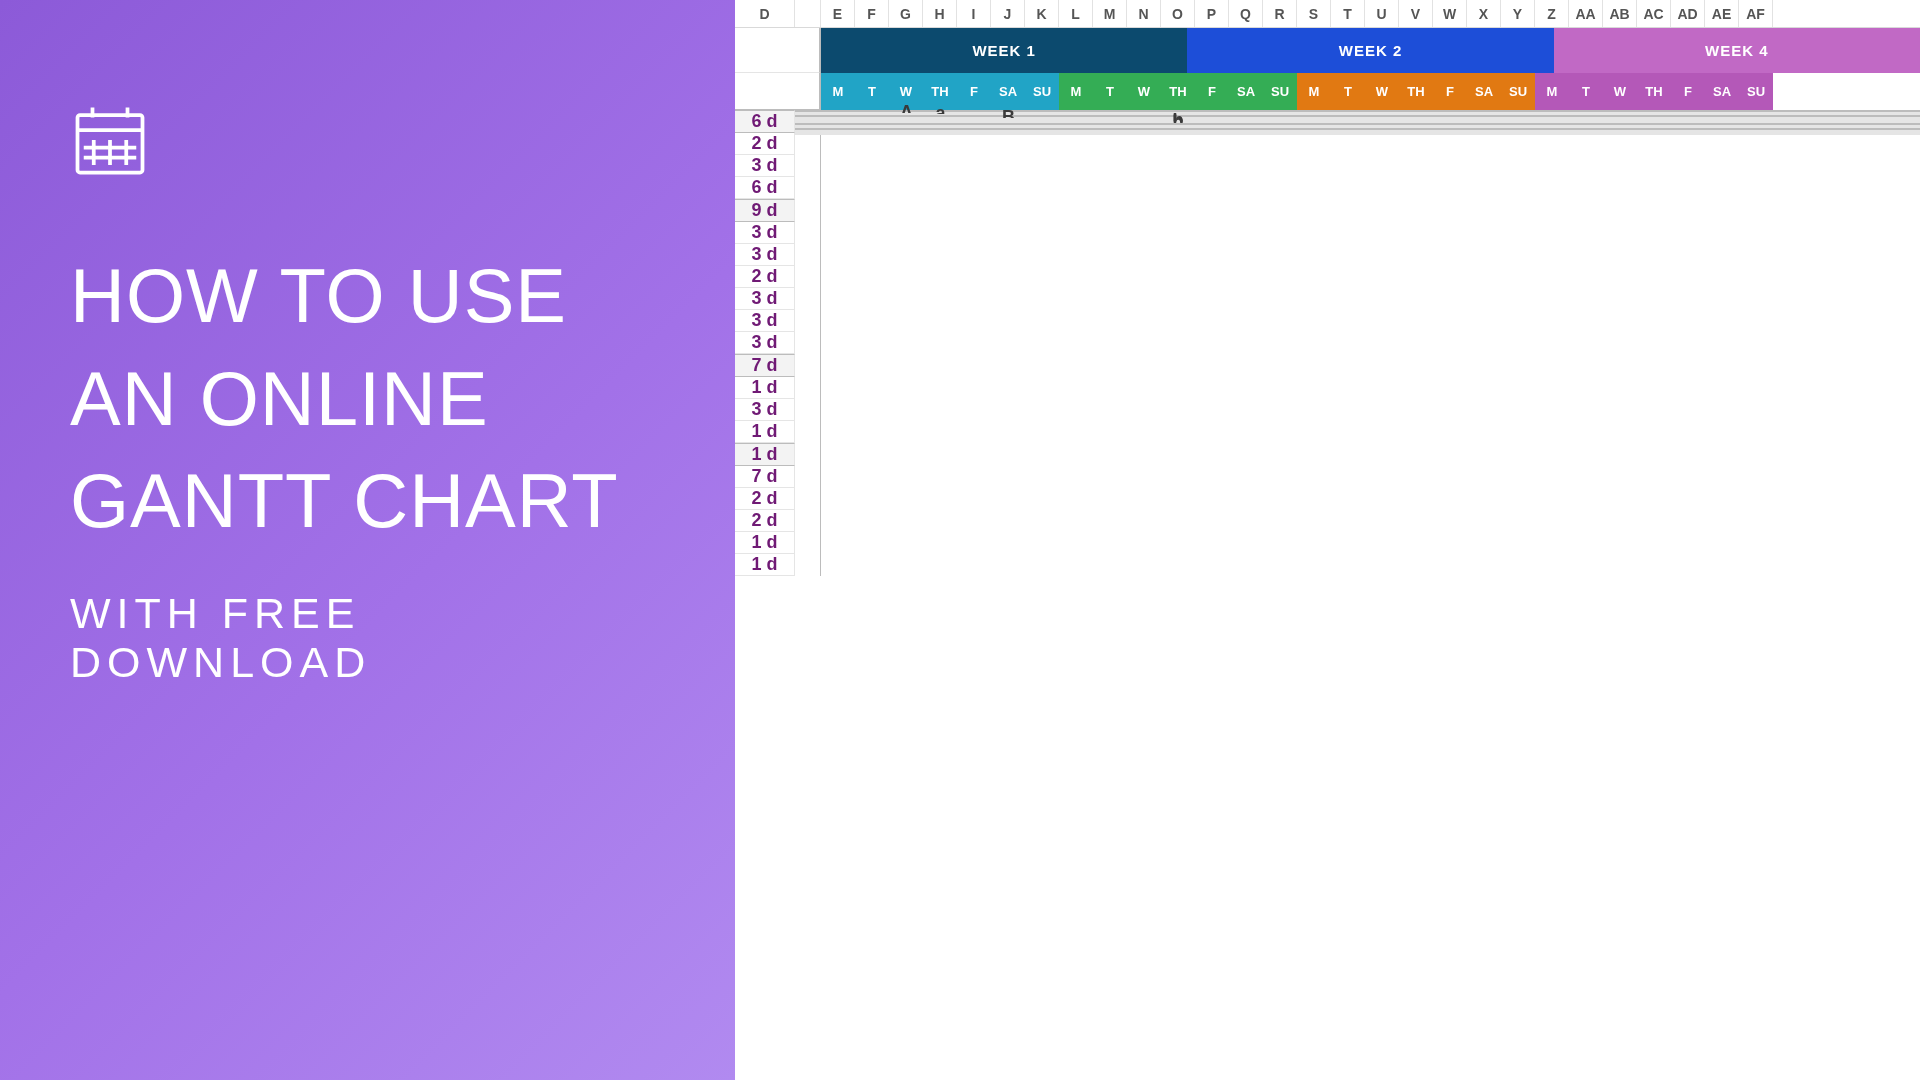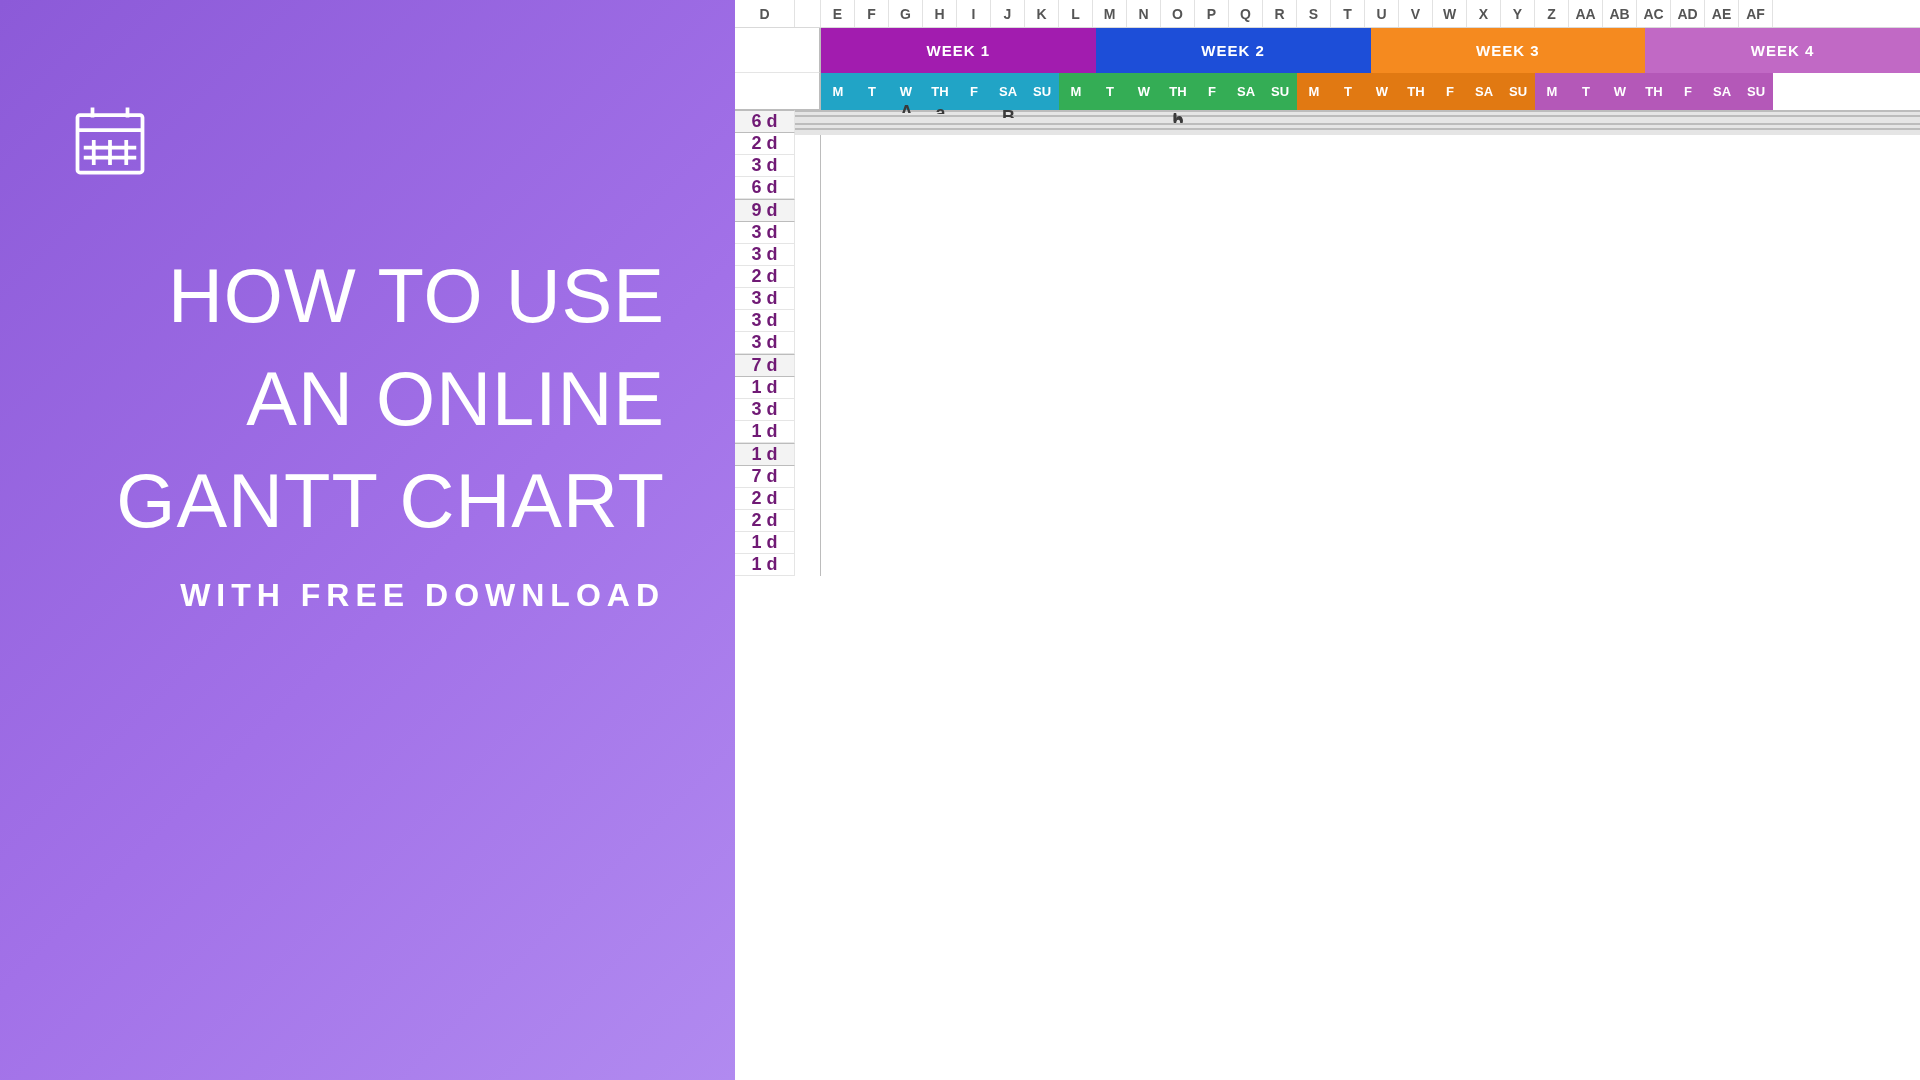--- a/index.html
+++ b/index.html
@@ -1,23 +1,23 @@
 <!DOCTYPE html>
 <html><head>
 <meta charset="utf-8">
 <style>
   * { box-sizing: border-box; margin: 0; padding: 0; }
   html, body { width: 1920px; height: 1080px; overflow: hidden; font-family: -apple-system, BlinkMacSystemFont, "Segoe UI", Arial, sans-serif; }
   body { display: flex; }
 
   
-  .left-panel { width: 735px; height: 1080px; background: linear-gradient(135deg, #8c5ad8 0%, #a271e8 55%, #b18af0 100%); color: #fff; padding: 100px 70px 0 70px; text-align: right; }
+  .left-panel { width: 735px; height: 1080px; background: linear-gradient(135deg, #8c5ad8 0%, #a271e8 55%, #b18af0 100%); color: #fff; padding: 100px 70px 0 70px; }
   .calendar-icon svg { width: 80px; height: 80px; display: block; }
   .title { font-size: 76px; font-weight: 400; line-height: 1.35; letter-spacing: 1px; margin-top: 65px; }
-  .subtitle { font-size: 32px; font-weight: 700; letter-spacing: 6px; margin-top: 24px; }
+  .subtitle { font-size: 43px; font-weight: 400; letter-spacing: 6px; margin-top: 36px; }
 
   
   .right-panel { width: 1185px; height: 1080px; background: #fff; position: relative; overflow: hidden; }
 
   .col-letters { display: flex; height: 28px; border-bottom: 1px solid #d9d9d9; }
   .col-letter { flex: 0 0 auto; text-align: center; font-size: 14px; color: #555; font-weight: 600; border-right: 1px solid #e2e2e2; display:flex; align-items:center; justify-content:center;}
   .col-letter.dur  { width: 60px; }
   .col-letter.sp   { width: 26px; border-right:1px solid #e2e2e2; }
   .col-letter.day  { width: 34px; }
 
@@ -46,21 +46,21 @@
   .grid-cell { flex:0 0 34px; border-right:1px solid #f1f1f1; }
   .grid-row.phase .grid-cell { border-right:1px solid #e8e8e8; }
 
   .bar-wrap { position:absolute; top:0; left:0; height:100%; display:flex; }
   .seg { flex:0 0 34px; height:100%; }
   .seg.gap { background:transparent; }
   .seg.lbl { display:flex; align-items:center; justify-content:center; font-weight:800; font-size:18px; color:#3a3a3a;}
   .seg + .seg { border-left:1px solid rgba(255,255,255,0.18); }
 
   
-  .wk1 { background:#a21caf; }
+  .wk1 { background:#0c4a6e; }
   .wk2 { background:#1d4ed8; }
   .wk3 { background:#f58a1f; }
   .wk4 { background:#c169c5; }
   .wk1d { background:#21a4c6; }
   .wk2d { background:#34ad55; }
   .wk3d { background:#e17912; }
   .wk4d { background:#b458b8; }
 
   
   .c-phase { background:#3e4b56; }
@@ -170,21 +170,20 @@
         <div class="sp-cell"></div>
         <div class="sp-cell"></div>
         <div class="sp-cell"></div>
         <div class="sp-cell"></div>
         <div class="sp-cell"></div>
       </div>
     <div class="chart-col">
       <div class="wk-row" id="wkRow">
           <div class="wk-cell wk1">WEEK 1</div>
           <div class="wk-cell wk2">WEEK 2</div>
-          <div class="wk-cell wk3">WEEK 3</div>
           <div class="wk-cell wk4">WEEK 4</div>
         </div>
       <div class="dy-row" id="dyRow">
           <div class="dy-cell wk1d">M</div>
           <div class="dy-cell wk1d">T</div>
           <div class="dy-cell wk1d">W</div>
           <div class="dy-cell wk1d">TH</div>
           <div class="dy-cell wk1d">F</div>
           <div class="dy-cell wk1d">SA</div>
           <div class="dy-cell wk1d">SU</div>

